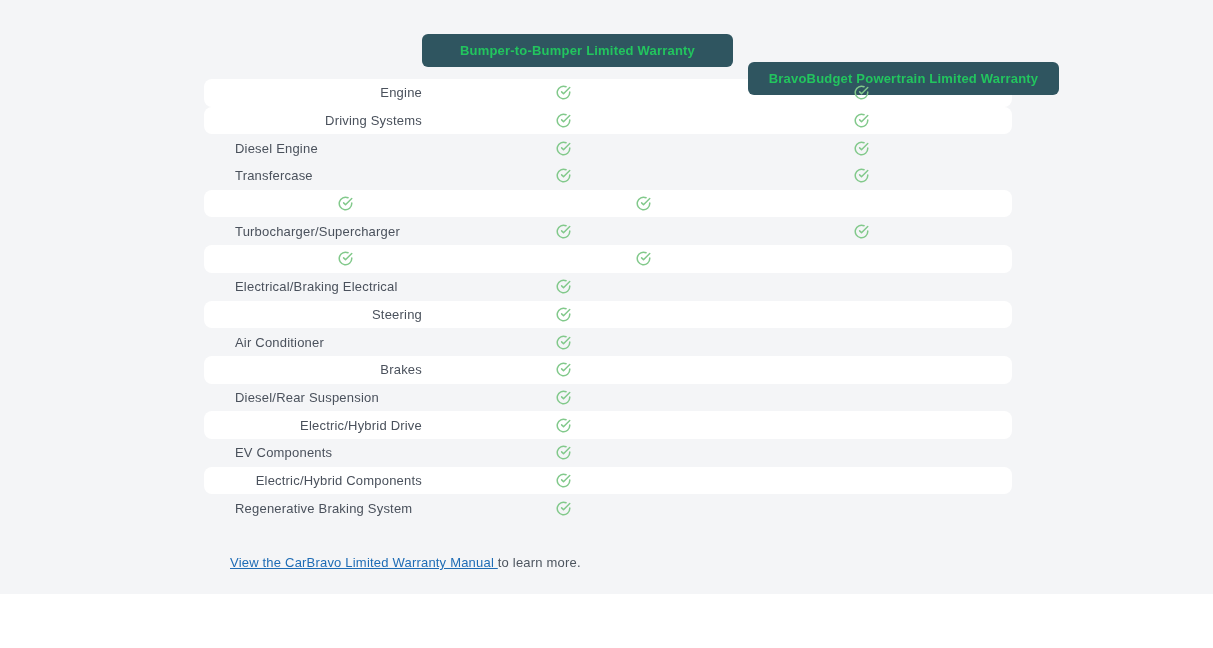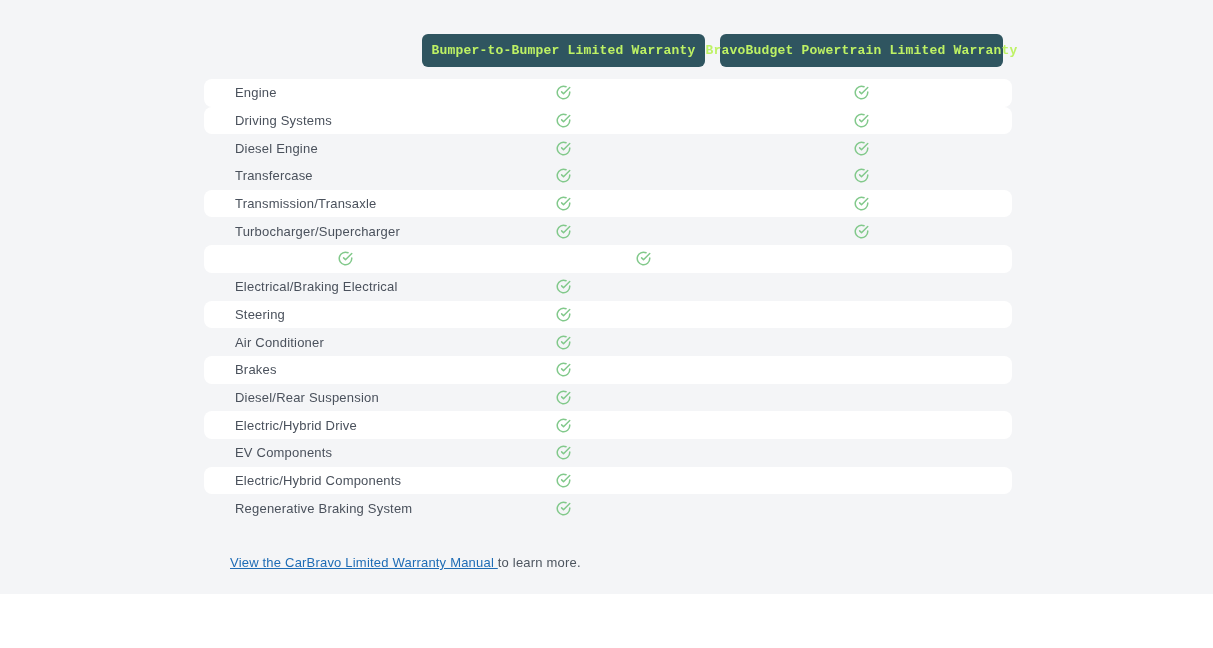--- a/index.html
+++ b/index.html
@@ -12,38 +12,37 @@
     width: 1213px;
     height: 594px;
     background: var(--section-background, #f4f5f7);
     overflow: hidden;
   }
   .content { margin-left: 204px; width: 808px; }
 
   .header-row { display: flex; margin-top: 34px; height: 33px; }
   .header-spacer { width: 218px; flex: none; }
   .col-badge {
-    width: 283px; height: 33px; flex: none;
+    width: 311px; height: 33px; flex: none;
     background: var(--header-badge, #2f5560);
     border-radius: 6px;
-    color: #bef264;
+    color: #22c55e;
     font-size: 13px; font-weight: bold; letter-spacing: 0.2px;
     display: flex; align-items: center; justify-content: center;
     white-space: nowrap;
-    font-family: Liberation Mono, monospace;
-  }
-  .col-badge + .col-badge { margin-left: 15px; }
+  }
+  .col-badge + .col-badge { margin-left: 15px; margin-top: 28px; }
 
   .table { margin-top: 12px; }
   .row {
     display: flex; align-items: center;
     height: 27.7px;
     border-radius: 8px;
   }
-  .row-white { background: var(--row-alt, #ffffff); }
+  .row-white { background: var(--row-alt, #ffffff); text-align: right; }
   .row-gray { background: transparent; }
   .row-label {
     width: 218px; flex: none;
     padding-left: 31px;
     font-size: 13px;
     color: var(--label-text, #4a515c);
     letter-spacing: 0.2px;
     white-space: nowrap;
   }
   .check-cell {
@@ -138,21 +137,20 @@
     </div>
     <div class="check-cell">
       <svg class="check-icon" width="15" height="15" viewBox="0 0 24 24" fill="none" stroke="currentColor" stroke-width="2.4" stroke-linecap="round" stroke-linejoin="round">
         <path d="M22 11.08V12a10 10 0 1 1-5.93-9.14"></path>
         <polyline points="22 4 12 14.01 9 11.01"></polyline>
       </svg>
     </div>
   </div>
 
   <div class="row row-white">
-    <div class="row-label">Transmission/Transaxle</div>
     <div class="check-cell">
       <svg class="check-icon" width="15" height="15" viewBox="0 0 24 24" fill="none" stroke="currentColor" stroke-width="2.4" stroke-linecap="round" stroke-linejoin="round">
         <path d="M22 11.08V12a10 10 0 1 1-5.93-9.14"></path>
         <polyline points="22 4 12 14.01 9 11.01"></polyline>
       </svg>
     </div>
     <div class="check-cell">
       <svg class="check-icon" width="15" height="15" viewBox="0 0 24 24" fill="none" stroke="currentColor" stroke-width="2.4" stroke-linecap="round" stroke-linejoin="round">
         <path d="M22 11.08V12a10 10 0 1 1-5.93-9.14"></path>
         <polyline points="22 4 12 14.01 9 11.01"></polyline>

